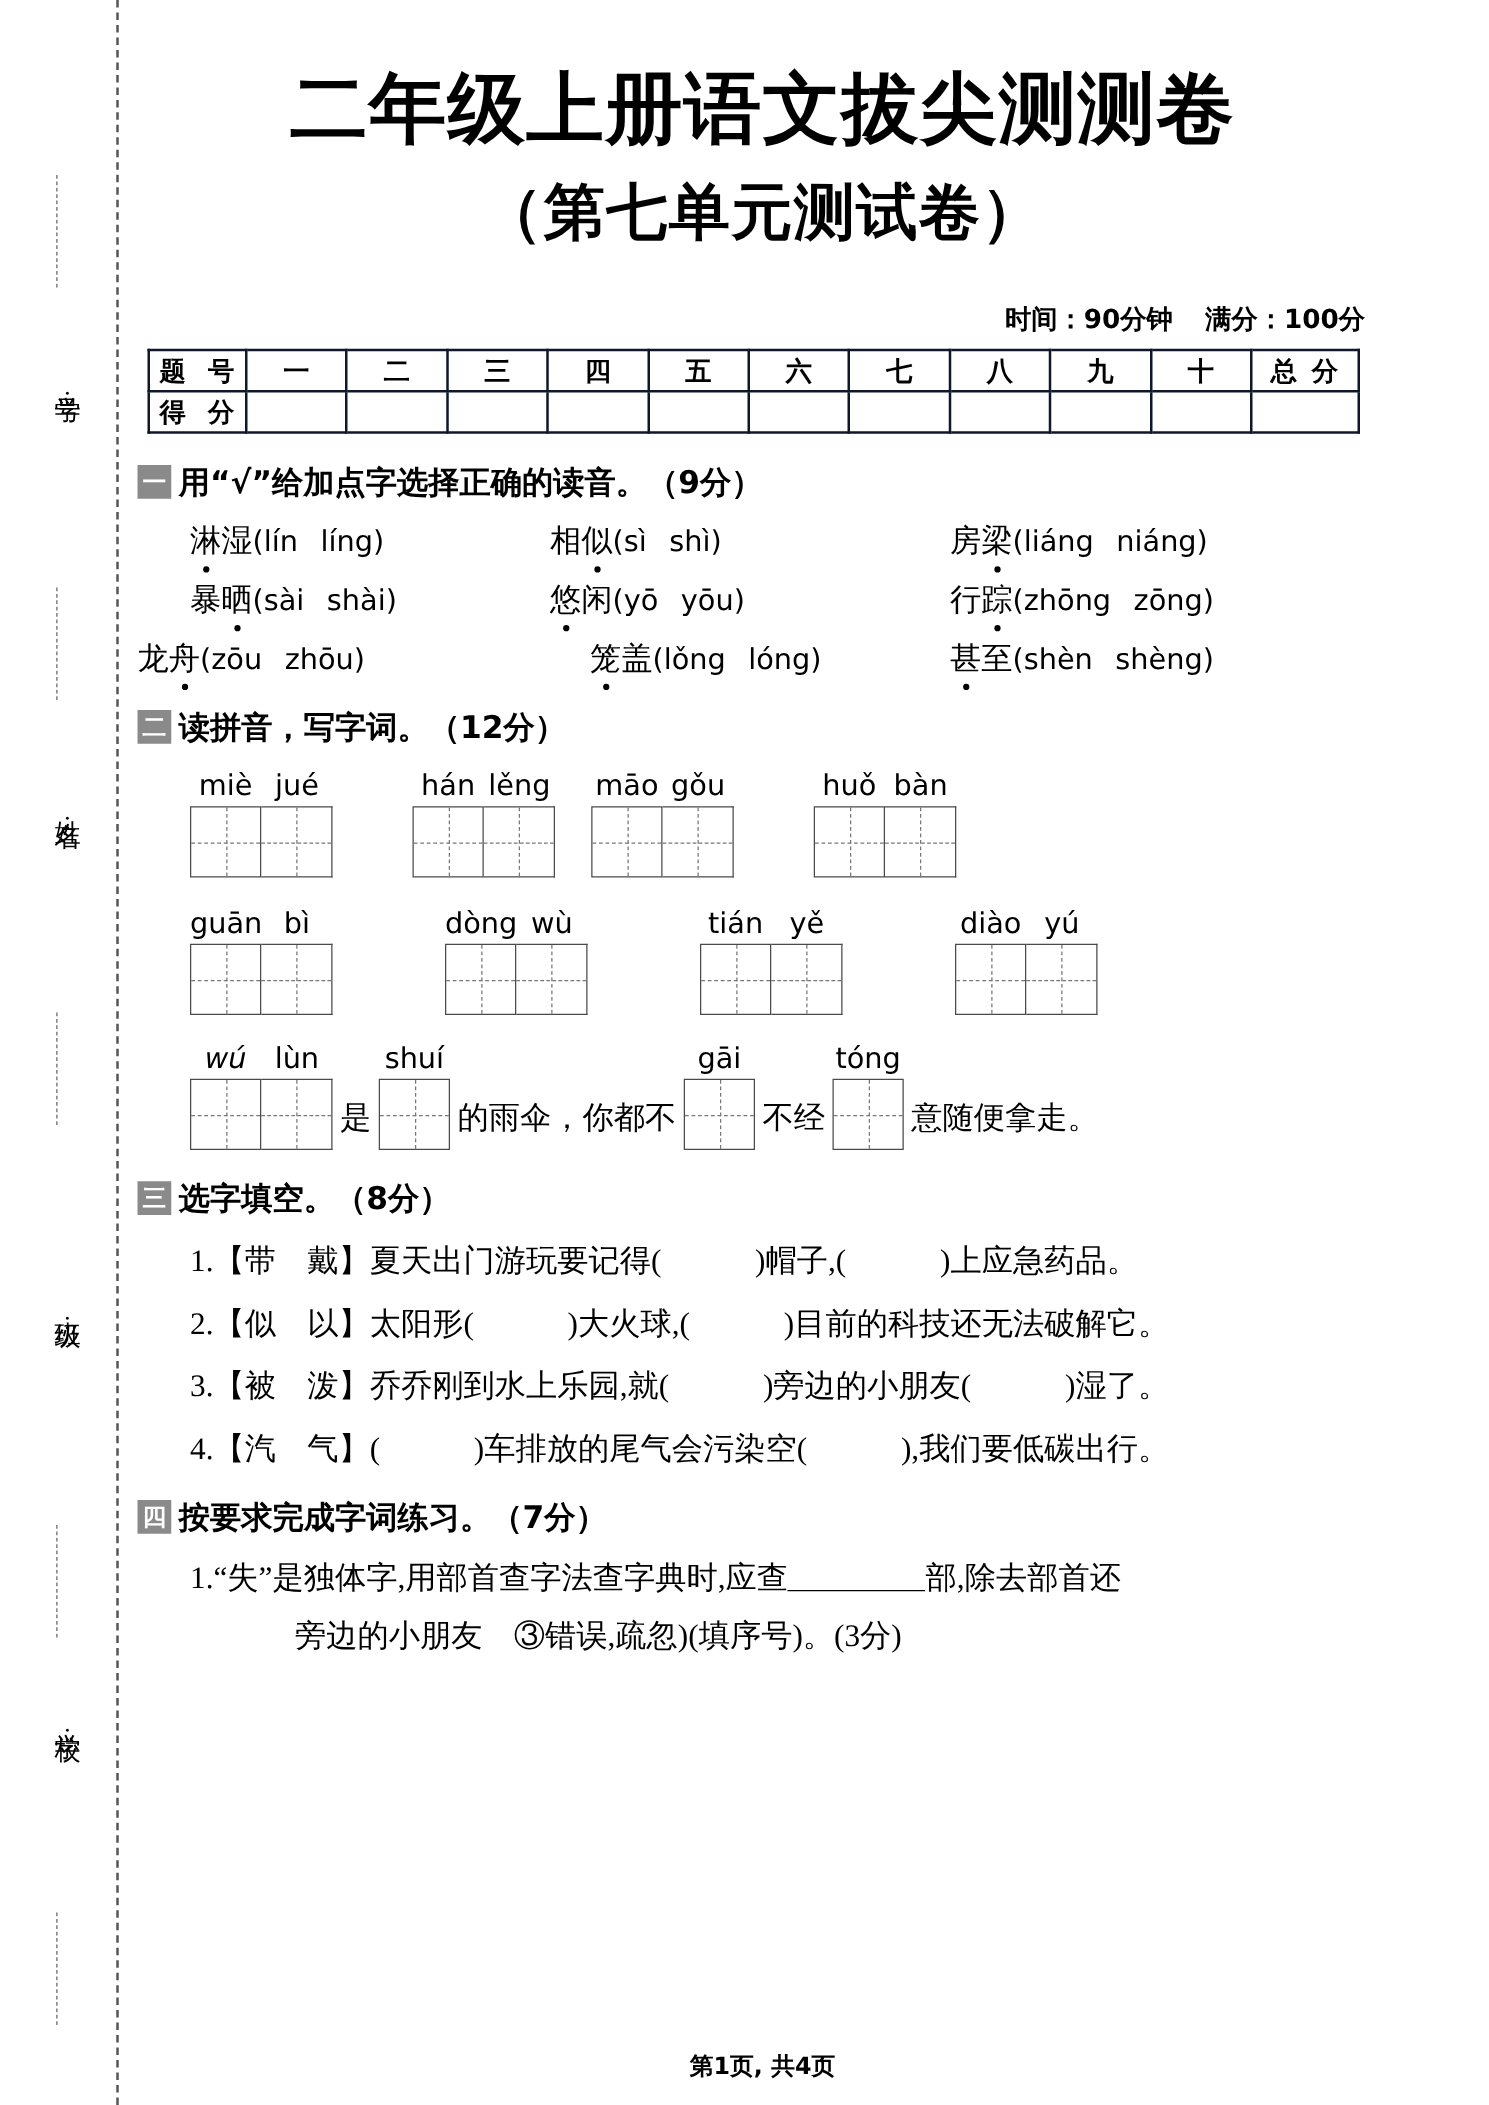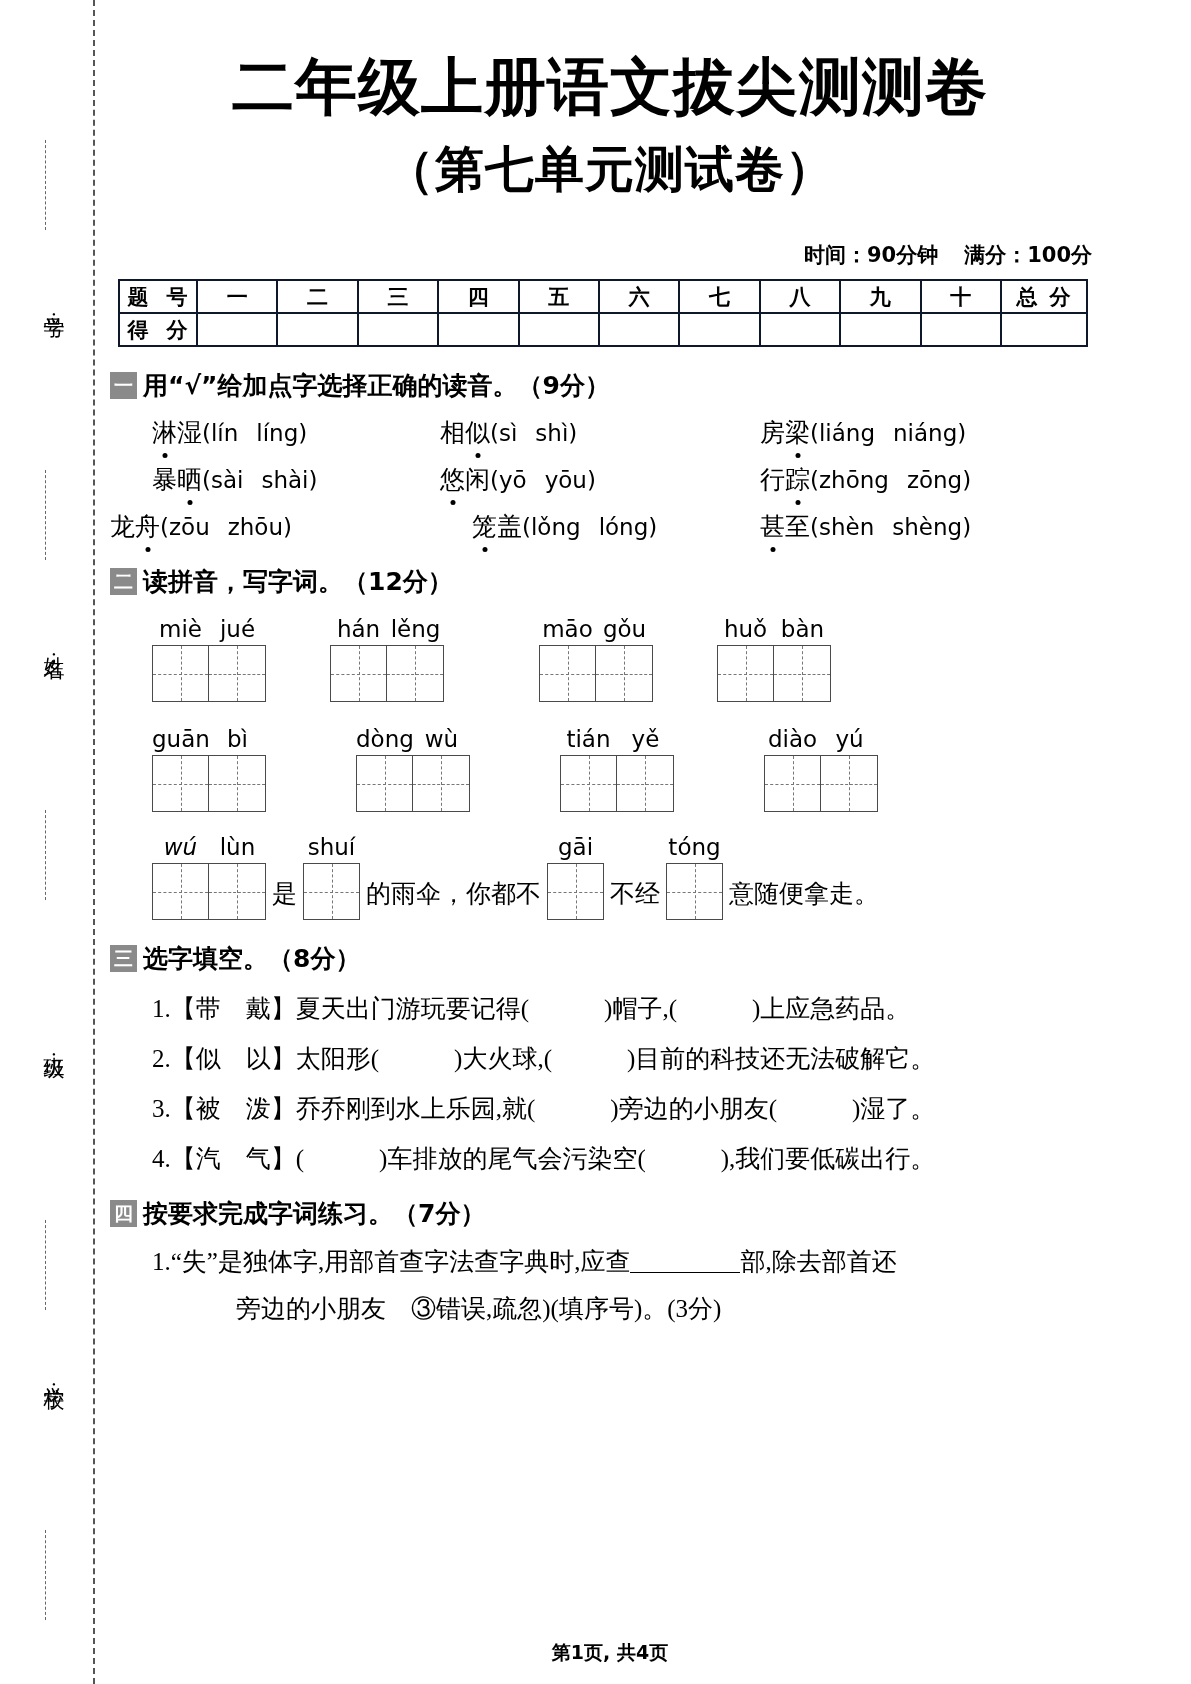--- a/index.html
+++ b/index.html
@@ -311,21 +311,21 @@
         <div class="gcell-group" style="margin-left: 64px;">
           <div class="gp-pin">
             <span style="width: 57px;">hán</span>
             <span style="width: 57px;">lěng</span>
           </div>
           <div class="tzg">
             <div class="cell"></div>
             <div class="cell"></div>
           </div>
         </div>
-        <div class="gcell-group" style="margin-left: 95px;">
+        <div class="gcell-group" style="margin-left: 29px;">
           <div class="gp-pin">
             <span style="width: 57px;">māo</span>
             <span style="width: 57px;">gǒu</span>
           </div>
           <div class="tzg">
             <div class="cell"></div>
             <div class="cell"></div>
           </div>
         </div>
         <div class="gcell-group" style="margin-left: 64px;">

